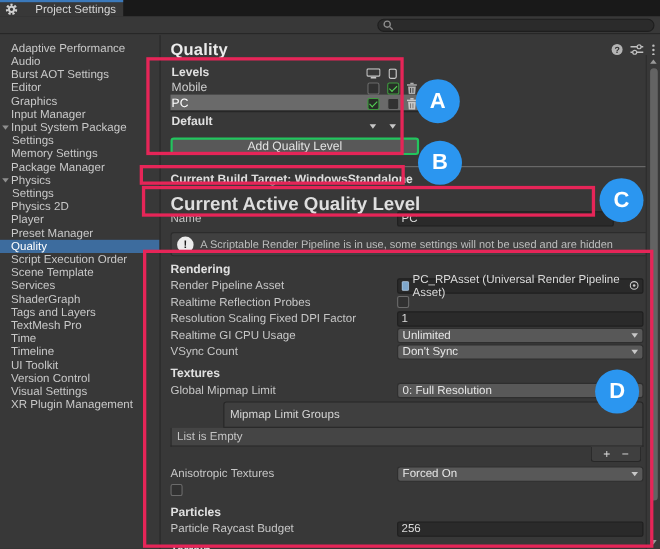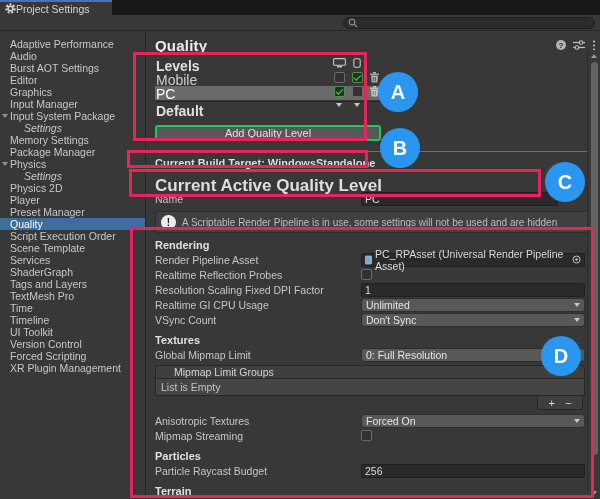--- a/index.html
+++ b/index.html
@@ -5,47 +5,47 @@
   * { margin:0; padding:0; box-sizing:border-box; }
   html,body { background:#222; }
   .app {
     position:relative; width:600px; height:499px; overflow:hidden;
     background:#383838; font-family:"Liberation Sans", sans-serif;
     font-size:11px; color:#c8c8c8; -webkit-font-smoothing:antialiased;
   }
   
   .tabstrip { height:15px; background:#191919; display:flex; }
   .tab { width:112px; background:#383838; border-top:2px solid #3b79bb;
-         display:flex; align-items:center; gap:0; padding-left:5px;
+         display:flex; align-items:center; gap:16px; padding-left:5px;
          font-size:10.5px; color:#d6d6d6; }
   
   .toolbar { height:16px; background:#383838; position:relative; border-bottom:1px solid #272727; }
   .search { position:absolute; left:343px; right:5px; top:2px; height:12px;
             background:#2b2b2b; border:1px solid #1e1e1e; border-radius:7px;
             display:flex; align-items:center; padding-left:4px; }
   
   .body { position:absolute; top:32px; left:0; right:0; bottom:0; display:flex; }
   .sidebar { width:146px; border-right:1px solid #262626; padding-top:6px; overflow:hidden; }
   .side-item { height:12px; line-height:12px; font-size:10.5px; color:#c8c8c8;
                padding-left:10px; position:relative; white-space:nowrap; }
-  .side-item.indent { padding-left:24px;font-style:italic; }
+  .side-item.indent { padding-left:11px; }
   .side-item.selected { background:#3d6c9e; color:#ffffff; }
   .tri { position:absolute; left:2px; top:3.5px; width:0; height:0;
          border-left:3.5px solid transparent; border-right:3.5px solid transparent;
          border-top:4.5px solid #8f8f8f; }
   .main { flex:1; padding:0 15px 0 9px; position:relative; }
   
   .mainhdr { height:26px; display:flex; align-items:center; margin-right:-11px; }
   .title { font-size:15px; font-weight:bold; color:#ececec; flex:1; letter-spacing:.2px; }
   .hdr-icons { display:flex; gap:7px; align-items:center; }
   .help-ic { width:10px; height:10px; border-radius:50%; background:#b4b4b4; color:#2e2e2e;
              font-size:8px; font-weight:bold; display:flex; align-items:center; justify-content:center; }
   
   .lv { width:226px; }
-  .lv-row { height:14px; display:flex; align-items:flex-start; font-size:14px; color:#cfcfcf; }
+  .lv-row { height:14px; display:flex; align-items:flex-end; font-size:11px; color:#cfcfcf; }
   .lv-row.hdr { font-weight:bold; color:#e0e0e0; }
   .lv-row.sel { background:#6a6a6a; color:#fff; }
   .lv-name { flex:1; padding-left:1px; }
   .lv-c { width:18px; display:flex; justify-content:center; align-items:center; }
   .lv-t { width:15px; display:flex; justify-content:center; align-items:center; }
   .lv-sep { height:1px; background:#252525; margin:1px 0; }
   .bold { font-weight:bold; color:#e0e0e0; }
   .add-btn { margin-top:8px; width:226px; height:16px; background:#585858;
              border:2px solid #22c55e; border-radius:3px; color:#e2e2e2; font-size:11px;
              display:flex; align-items:center; justify-content:center; }
@@ -81,22 +81,22 @@
   input.tfield { flex:1; width:100%; }
   .objfield { flex:1; height:14px; background:#2a2a2a; border:1px solid #1f1f1f; border-radius:2px;
               display:flex; align-items:center; gap:3px; padding:0 3px; font-size:10.5px; color:#dcdcdc; }
   .obj-picker { margin-left:auto; display:flex; }
   .cb { width:11px; height:11px; background:#313131; border:1px solid #6b6b6b; border-radius:2px; position:relative; }
   .cb.checked::after { content:''; position:absolute; left:1.5px; top:1.5px; width:5.5px; height:3px;
     border-left:1.6px solid #d8d8d8; border-bottom:1.6px solid #d8d8d8; transform:rotate(-45deg); }
   .cb.green { border-color:#3f9b3f; background:#262e26; }
   .cb.green::after { border-color:#54d154; }
   .grp { margin:3px 0; }
-  .grp-h { height:14px; background:#3f3f3f; border:1px solid #272727; border-radius:3px 3px 0 0;
-           display:flex; align-items:center; padding-left:18px; font-size:10.5px; color:#d4d4d4; }
+  .grp-h { height:24px; background:#3f3f3f; border:1px solid #272727; border-radius:3px 3px 0 0;
+           display:flex; align-items:center; padding-left:5px; font-size:10.5px; color:#d4d4d4;margin-left:48px; }
   .grp-b { height:17px; background:#454545; border:1px solid #272727; border-top:none;
            display:flex; align-items:center; padding-left:5px; font-size:10.5px; color:#c4c4c4; }
   .grp-f { height:14px; display:flex; justify-content:flex-end; }
   .grp-btns { width:46px; background:#3f3f3f; border:1px solid #272727; border-top:none;
               border-radius:0 0 3px 3px; display:flex; align-items:center; justify-content:space-evenly;
               color:#dcdcdc; font-size:11px; margin-right:2px; }
   .grp-btns span { line-height:12px; }
   
   .scrollbar { position:absolute; right:0; top:50px; bottom:0; width:13px; background:#383838;
                border-left:1px solid #2c2c2c; }
@@ -168,21 +168,21 @@
         <div class="side-item"><span>Script Execution Order</span></div>
         <div class="side-item"><span>Scene Template</span></div>
         <div class="side-item"><span>Services</span></div>
         <div class="side-item"><span>ShaderGraph</span></div>
         <div class="side-item"><span>Tags and Layers</span></div>
         <div class="side-item"><span>TextMesh Pro</span></div>
         <div class="side-item"><span>Time</span></div>
         <div class="side-item"><span>Timeline</span></div>
         <div class="side-item"><span>UI Toolkit</span></div>
         <div class="side-item"><span>Version Control</span></div>
-        <div class="side-item"><span>Forced Scripting</span></div>
+        <div class="side-item"><span>Visual Settings</span></div>
         <div class="side-item"><span>XR Plugin Management</span></div>
       </div>
 
     <div class="main">
 
       <div class="mainhdr">
         <div class="title">Quality</div>
         <div class="hdr-icons">
           <div class="help-ic">?</div>
           <svg width="12" height="10" viewBox="0 0 12 10">
@@ -369,21 +369,20 @@
           <div class="plabel">Anisotropic Textures</div>
           <div class="ctrl">
             <div class="dropdown">
               <span>Forced On</span>
               <span class="dd-caret"></span>
             </div>
           </div>
         </div>
 
         <div class="prow">
-          <div class="plabel">Mipmap Streaming</div>
           <div class="ctrl">
               <span class="cb"></span>
             </div>
         </div>
 
         <div class="sec-h">Particles</div>
 
         <div class="prow">
           <div class="plabel">Particle Raycast Budget</div>
           <div class="ctrl">

